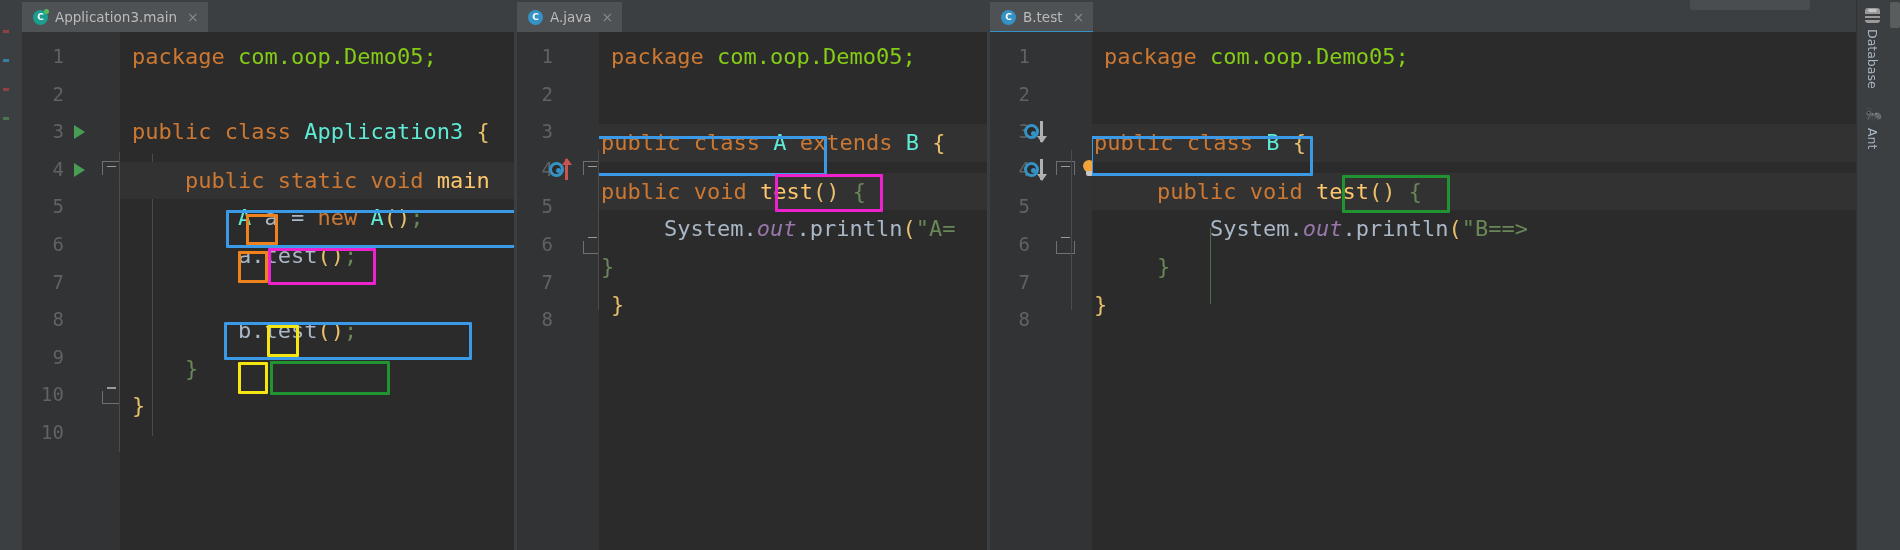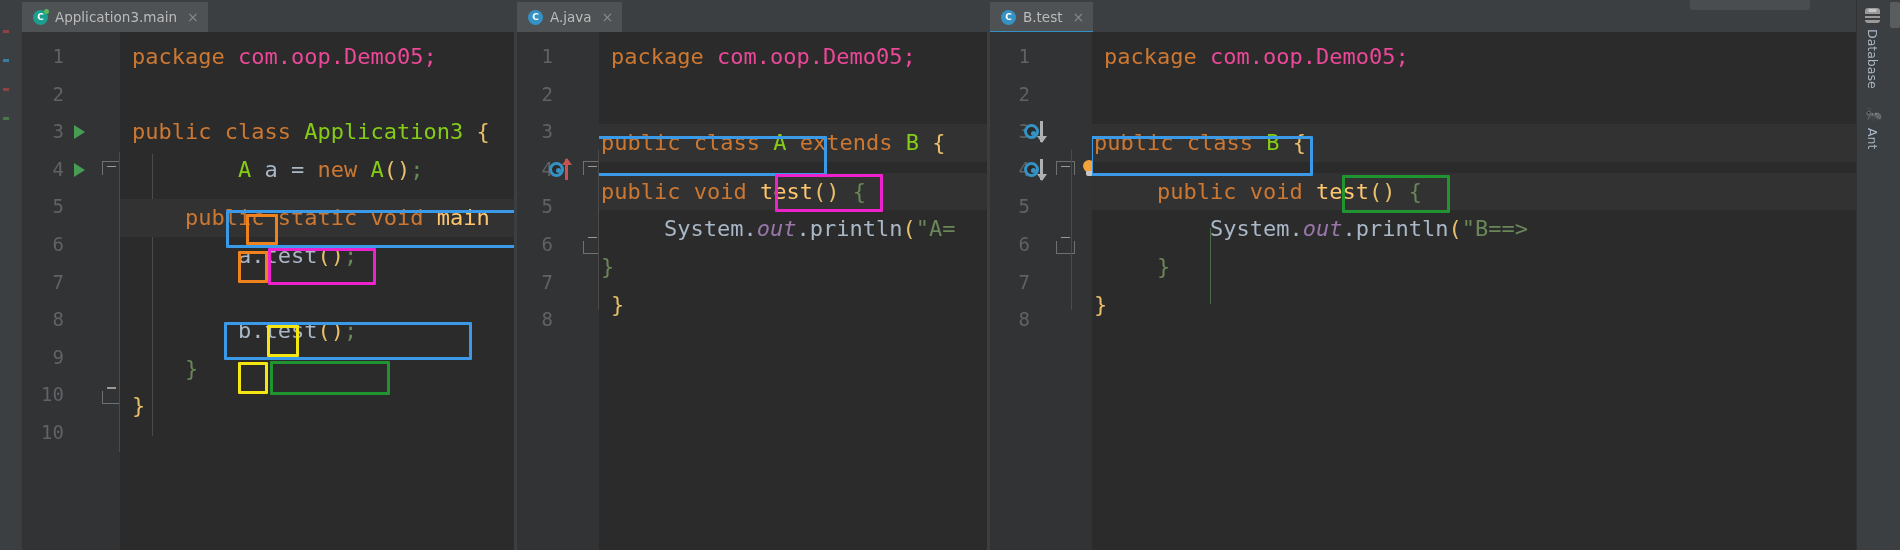--- a/index.html
+++ b/index.html
@@ -247,28 +247,28 @@
   .rail {
     position:absolute; width:1px; background:#4b4b4b;
   }
   
   .iguide { position:absolute; width:1px; background:#4b4b4b; }
   .iguide.g { background:#4a6a4a; }
 
   
   .kw   { color:#cc7832; }
   .id   { color:#a9b7c6; }
-  .cls  { color:#84cc16; }
+  .cls  { color:#5eead4; }
   .fn   { color:#ffc66d; }
   .par  { color:#e8bf6a; }
   .brc  { color:#e8bf6a; }
   .brc2 { color:#6a8759; }
   .str  { color:#6a8759; }
   .fld  { color:#9876aa; font-style:italic; }
-  .pkg  { color:#ec4899; }
+  .pkg  { color:#84cc16; }
 
   
   .bx {
     position:absolute;
     border:3px solid;
     pointer-events:none;
     border-radius:1px;
   }
   .bx.blue { border-color:#3a9ae8; }
   .bx.orange { border-color:#f0821e; }
@@ -411,22 +411,22 @@
             <span class="lnum">10</span>
           </div>
         <div class="rail" style="left:97px;top:120px;height:300px;"></div>
       </div>
 
       <div class="codearea">
         <div class="iguide" style="left:32px;top:122px;height:282px;"></div>
         <div class="cline"><span class="kw">package</span><span class="pkg"> com.oop.Demo05;</span></div>
         <div class="cline"></div>
         <div class="cline"><span class="kw">public class </span><span class="cls">Application3 </span><span class="brc">{</span></div>
+        <div class="cline hl"><span class="kw">    public static void </span><span class="fn">main</span></div>
         <div class="cline"><span class="cls">        A </span><span class="id">a </span><span class="id">= </span><span class="kw">new </span><span class="cls">A</span><span class="par">()</span><span class="brc2">;</span></div>
-        <div class="cline hl"><span class="kw">    public static void </span><span class="fn">main</span></div>
         <div class="cline"><span class="id">        a</span><span class="id">.</span><span class="id">test</span><span class="par">()</span><span class="brc2">;</span></div>
         <div class="cline"></div>
         <div class="cline"><span class="id">        b</span><span class="id">.</span><span class="id">test</span><span class="par">()</span><span class="brc2">;</span></div>
         <div class="cline"><span class="brc2">    }</span></div>
         <div class="cline"><span class="brc">}</span></div>
 
         <div class="bx blue" style="left:106px; top:178px;  width:350px; height:38px;"></div>
         <div class="bx orange" style="left:126px; top:182px;  width:32px;  height:31px;"></div>
         <div class="bx orange" style="left:118px; top:219px;  width:30px;  height:32px;"></div>
         <div class="bx magenta" style="left:148px; top:216px;  width:108px; height:37px;"></div>

